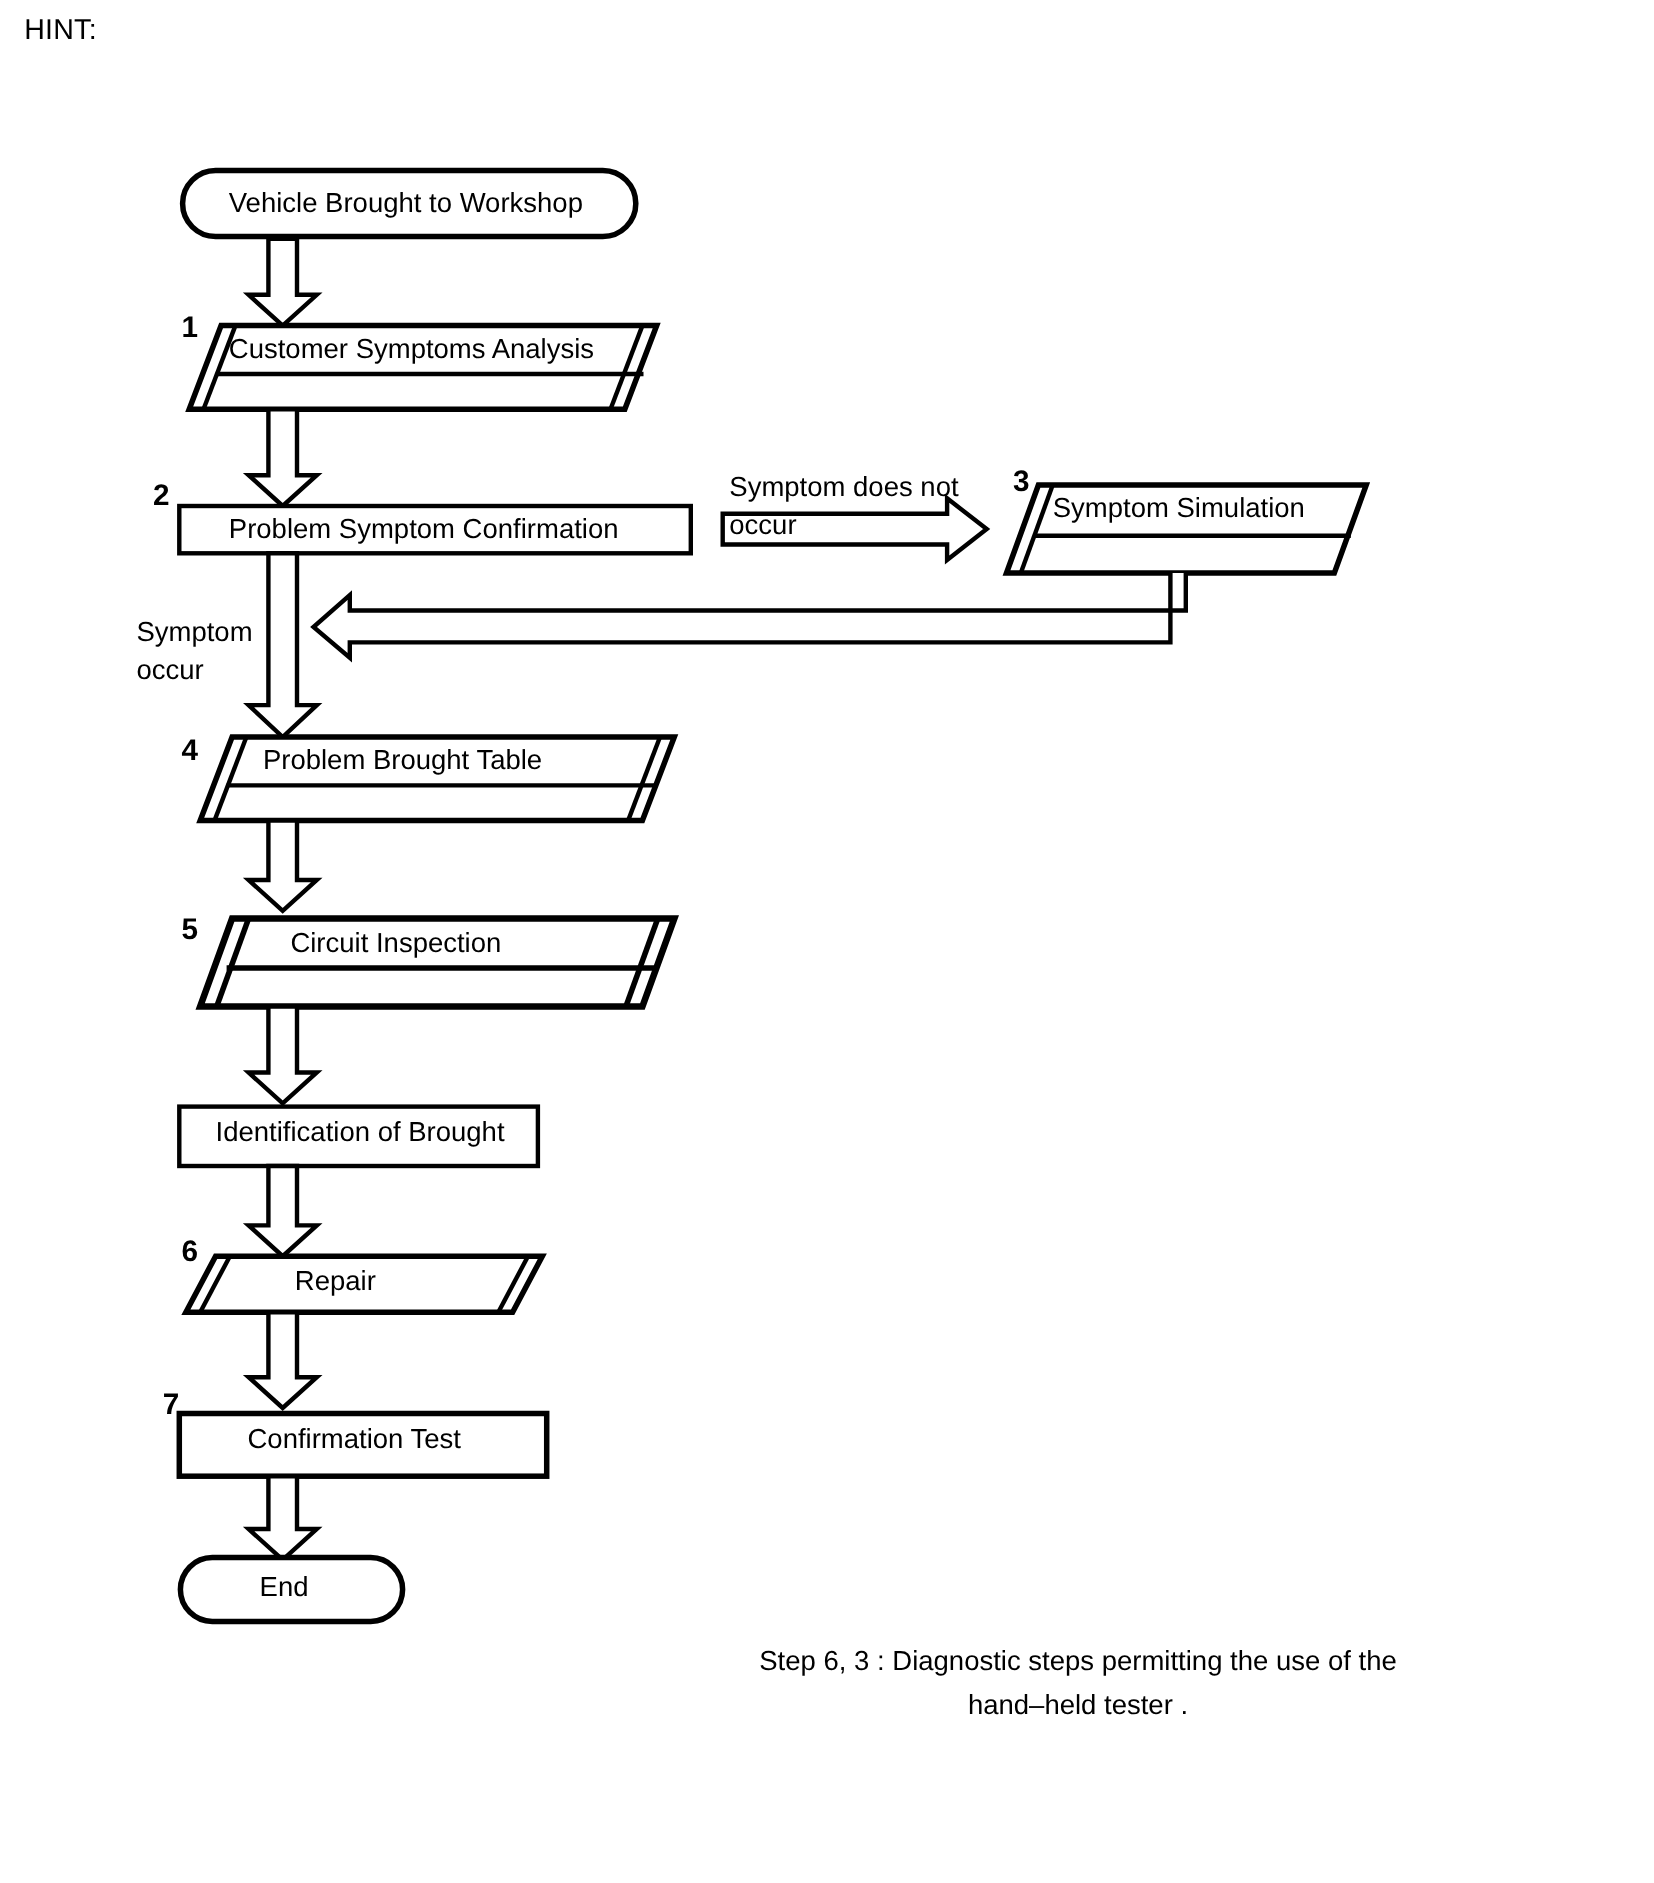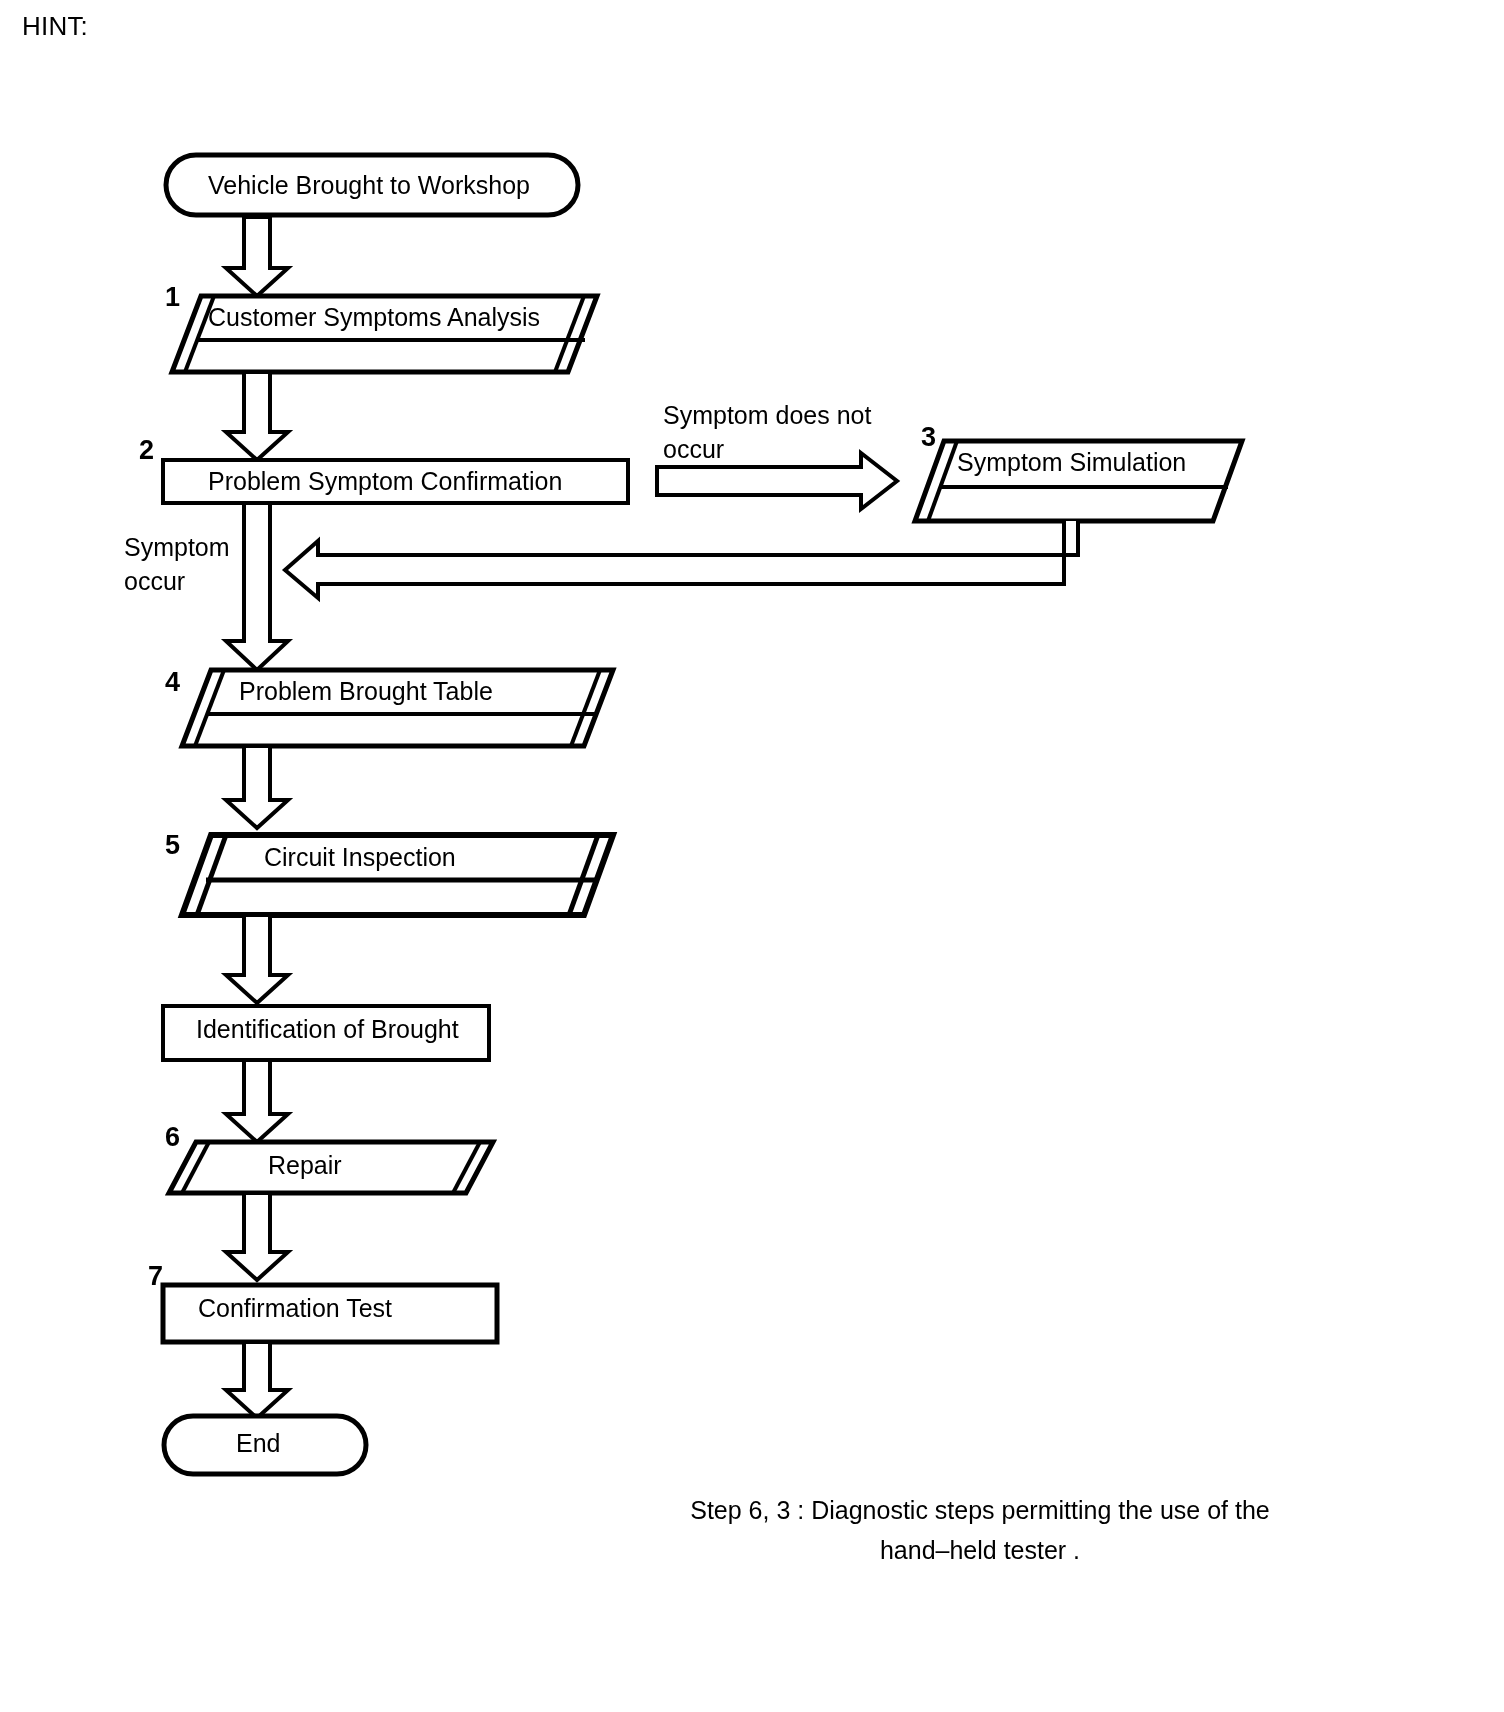--- a/index.html
+++ b/index.html
@@ -11,21 +11,21 @@
   }
   .hint-block{position:absolute;left:22px;top:8px;width:1400px;}
   .hint-title{font-size:26px;line-height:36px;letter-spacing:0.2px;}
   .hint-body{font-size:26px;line-height:38px;letter-spacing:0.1px;}
 
   svg.flow{position:absolute;left:0;top:0;width:1504px;height:1712px;}
 
   .lbl{position:absolute;font-size:25px;line-height:1;white-space:nowrap;}
   .lbl.bold{font-weight:normal;}
   .num{position:absolute;font-size:27px;font-weight:bold;line-height:1;}
-  .edge-lbl{position:absolute;font-size:25px;line-height:34px;white-space:nowrap;}
+  .edge-lbl{position:absolute;font-size:25px;line-height:34px;white-space:nowrap;margin-top:28px;}
   .footer{position:absolute;font-size:25px;line-height:40px;text-align:center;}
 </style>
 </head>
 <body>
 
 <div class="hint-block">
   <div class="hint-title">HINT:</div>
 </div>
 
 <svg class="flow" viewBox="0 0 1504 1712">
@@ -115,21 +115,21 @@
 
 <div class="num" style="left:165px;top:832px;">5</div>
 <div class="lbl bold" style="left:264px;top:845px;">Circuit Inspection</div>
 
 <div class="lbl" style="left:196px;top:1017px;">Identification of Brought</div>
 
 <div class="num" style="left:165px;top:1124px;">6</div>
 <div class="lbl" style="left:268px;top:1153px;">Repair</div>
 
 <div class="num" style="left:148px;top:1263px;">7</div>
-<div class="lbl" style="left:198px;top:1296px;">Confirmation Test</div>
+<div class="lbl" style="left:225px;top:1296px;">Confirmation Test</div>
 
 <div class="lbl" style="left:236px;top:1431px;">End</div>
 
 <div class="edge-lbl" style="left:663px;top:398px;">Symptom does not</div>
 <div class="edge-lbl" style="left:663px;top:432px;">occur</div>
 
 <div class="edge-lbl" style="left:124px;top:530px;">Symptom</div>
 <div class="edge-lbl" style="left:124px;top:564px;">occur</div>
 
 <div class="footer" style="left:680px;top:1490px;width:600px;">Step 6, 3 : Diagnostic steps permitting the use of the</div>

